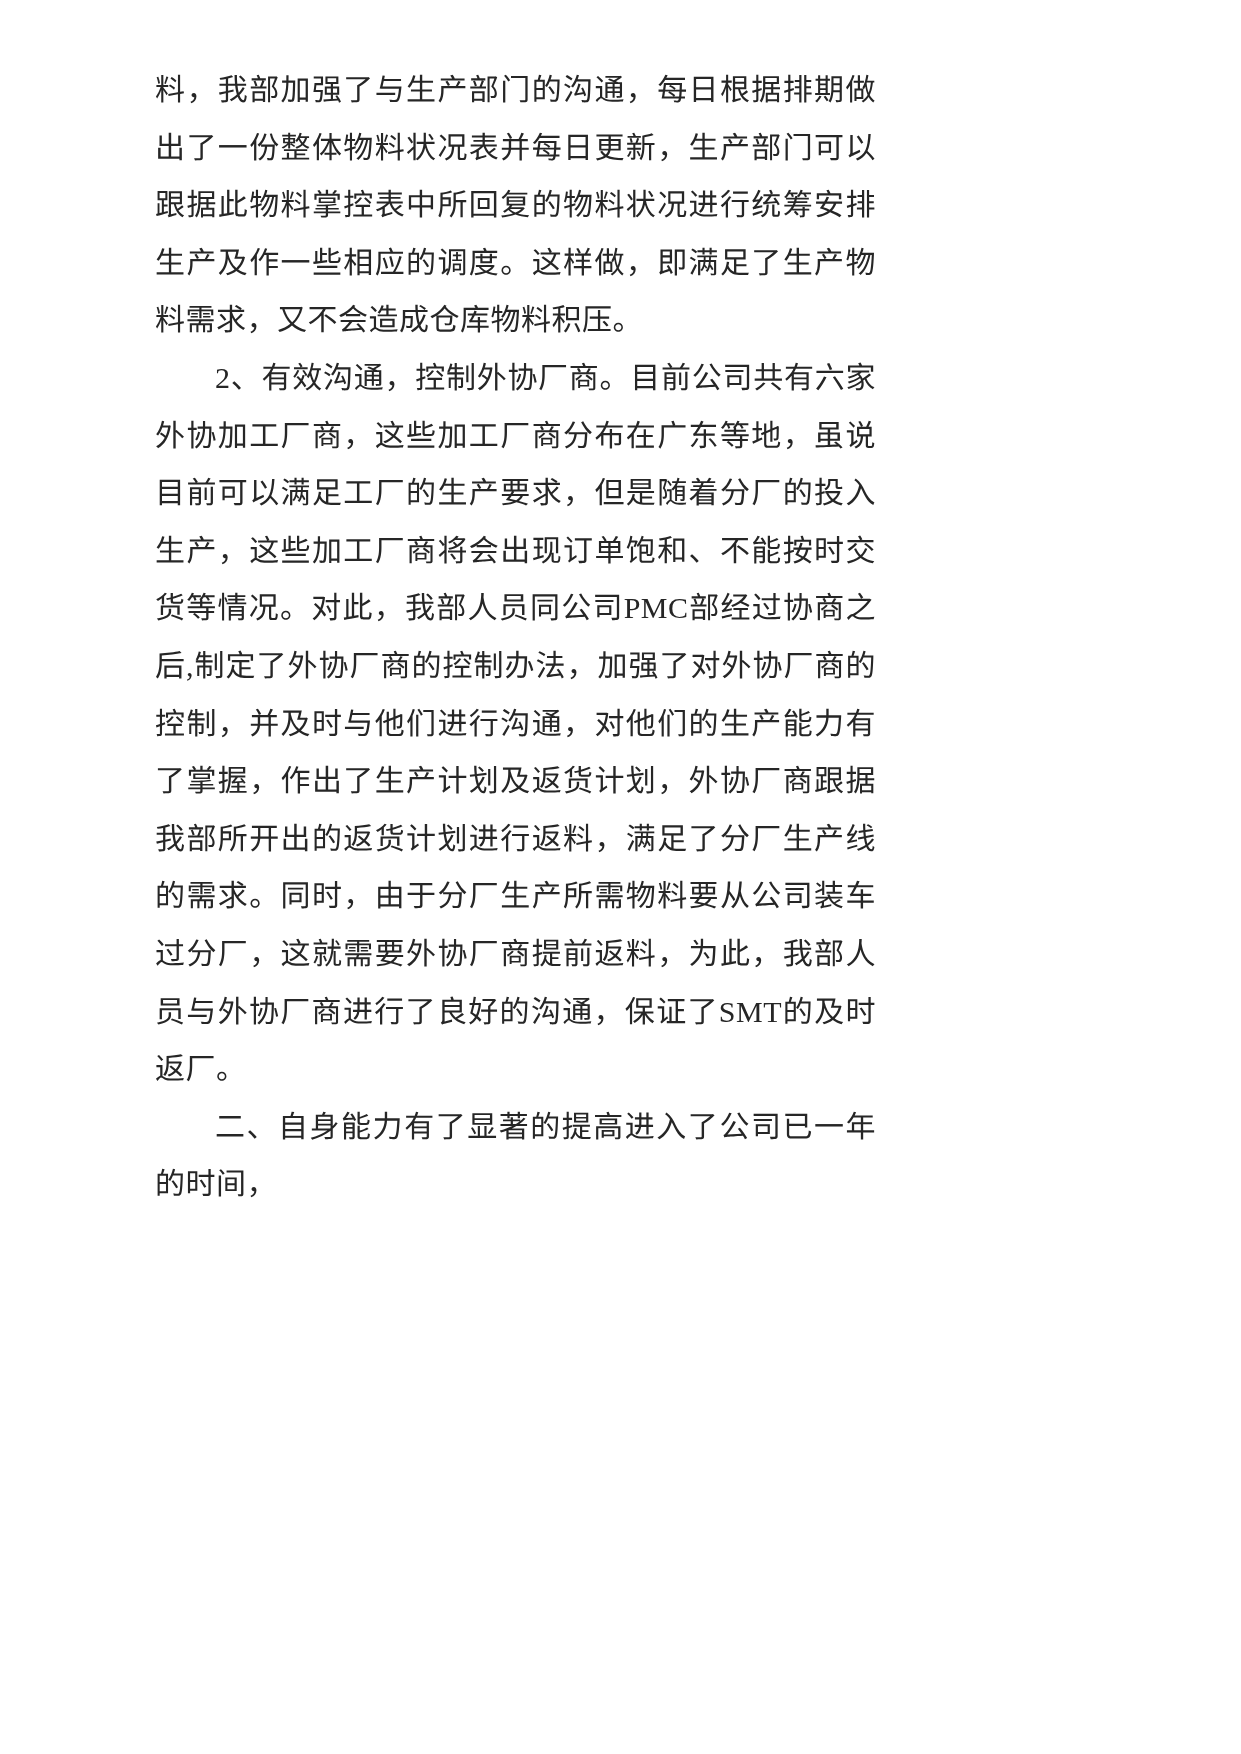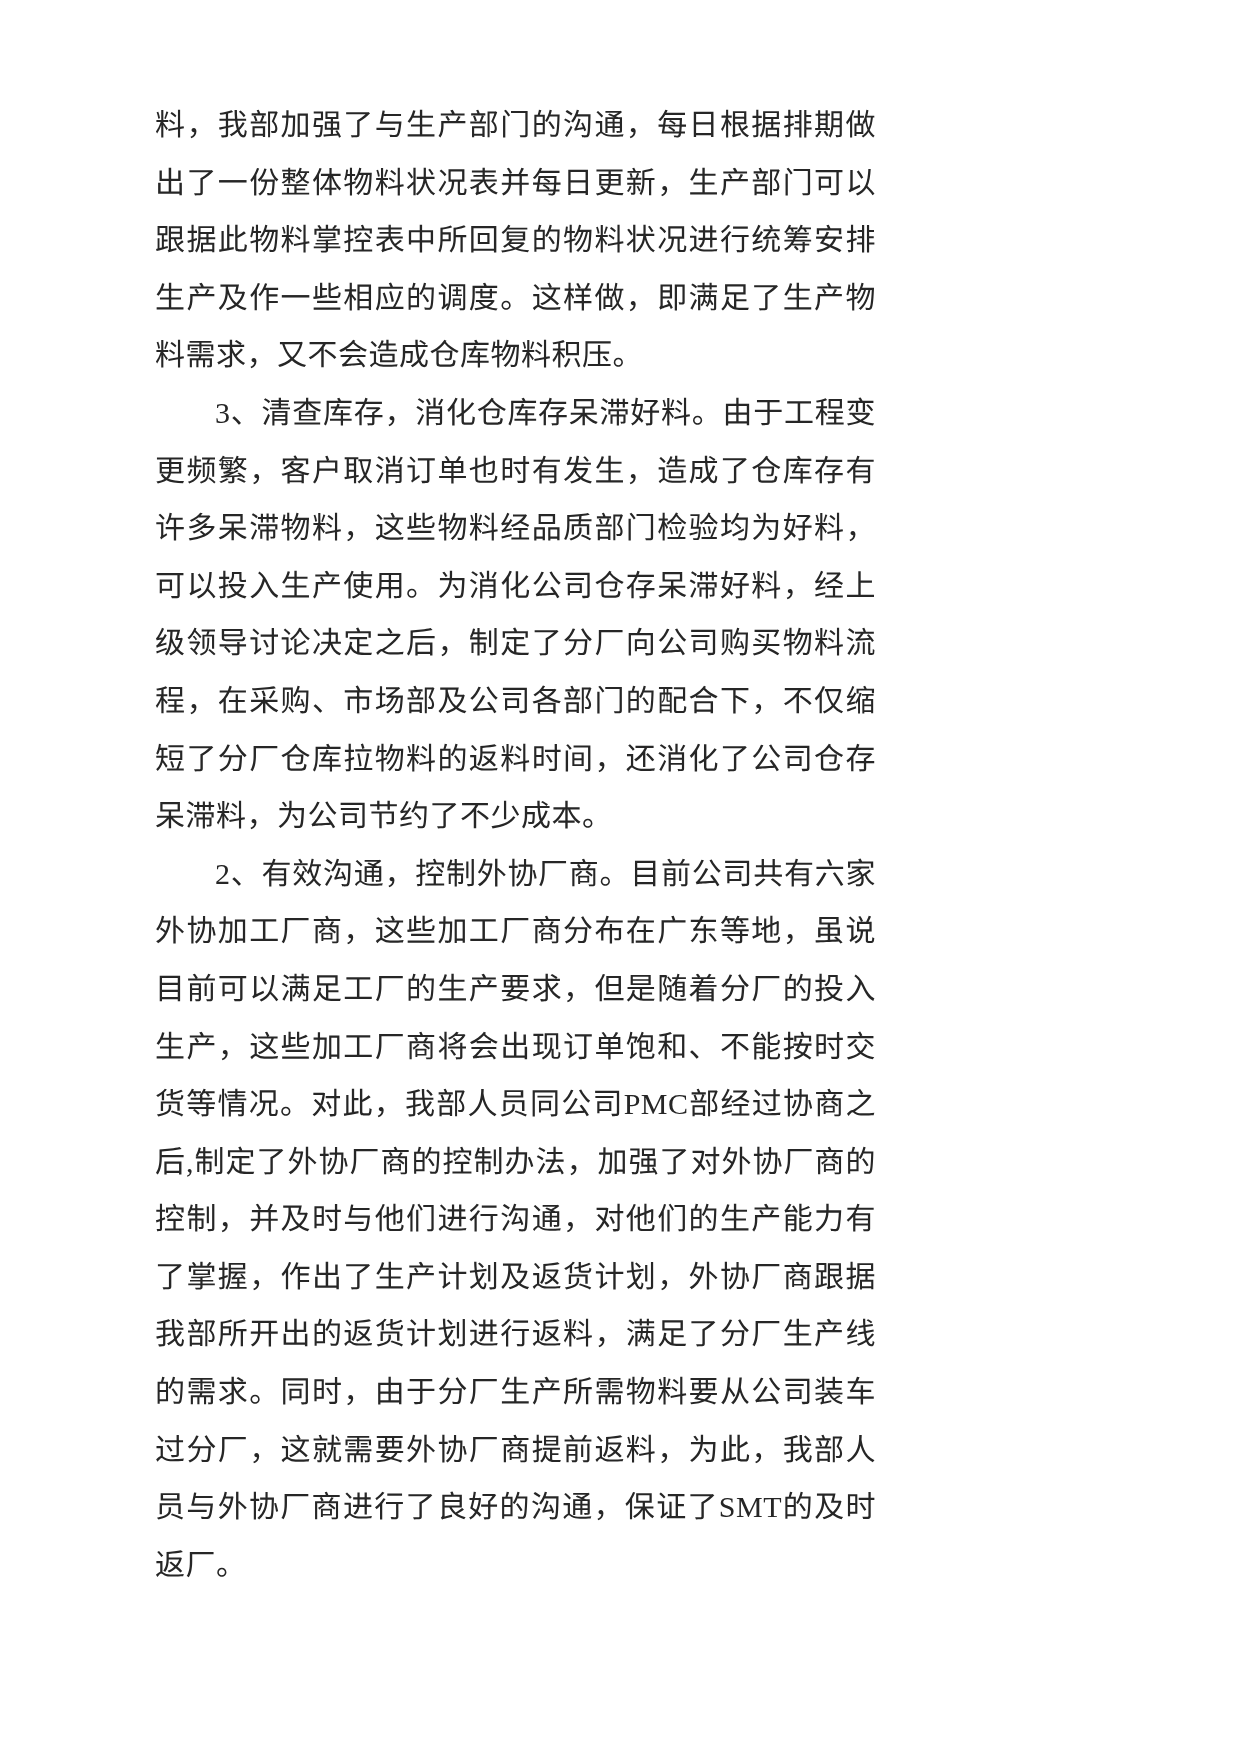--- a/index.html
+++ b/index.html
@@ -11,21 +11,21 @@
     width: 1241px;
     height: 1754px;
     font-family: "Liberation Serif", "DejaVu Serif", serif;
     color: #2b2b2b;
   }
   .page {
     position: relative;
     width: 1026px;
     height: 1754px;
     box-sizing: border-box;
-    padding: 96px 150px 120px 155px;
+    padding: 61px 150px 120px 155px;
     background: #ffffff;
   }
   .doc-body {
     font-size: 30px;
     line-height: 1.92;
     letter-spacing: 0.5px;
     text-align: justify;
     text-justify: inter-character;
     color: #262626;
   }
@@ -37,16 +37,16 @@
   .para.no-indent {
     text-indent: 0;
   }
 </style>
 </head>
 <body>
 
 <div class="page">
   <div class="doc-body">
     <p class="para no-indent">料，我部加强了与生产部门的沟通，每日根据排期做出了一份整体物料状况表并每日更新，生产部门可以跟据此物料掌控表中所回复的物料状况进行统筹安排生产及作一些相应的调度。这样做，即满足了生产物料需求，又不会造成仓库物料积压。</p>
-    <p class="para">3、清查库存，消化仓库存呆滞好料。由于工程变更频繁，客户取消订单也时有发生，造成了仓库存有许多呆滞物料，这些物料经品质部门检验均为好料，可以投入生产使用。为消化公司仓存呆滞好料，经上级领导讨论决定之后，制定了分厂向公司购买物料流程，在采购、市场部及公司各部门的配合下，不仅缩短了分厂仓库拉物料的返料时间，还消化了公司仓存呆滞料，为公司节约了不少成本。</p>
     <p class="para">2、有效沟通，控制外协厂商。目前公司共有六家外协加工厂商，这些加工厂商分布在广东等地，虽说目前可以满足工厂的生产要求，但是随着分厂的投入生产，这些加工厂商将会出现订单饱和、不能按时交货等情况。对此，我部人员同公司PMC部经过协商之后,制定了外协厂商的控制办法，加强了对外协厂商的控制，并及时与他们进行沟通，对他们的生产能力有了掌握，作出了生产计划及返货计划，外协厂商跟据我部所开出的返货计划进行返料，满足了分厂生产线的需求。同时，由于分厂生产所需物料要从公司装车过分厂，这就需要外协厂商提前返料，为此，我部人员与外协厂商进行了良好的沟通，保证了SMT的及时返厂。</p>
+    <p class="para">二、自身能力有了显著的提高进入了公司已一年的时间，</p>
   </div>
 </div>
 
 </body></html>

